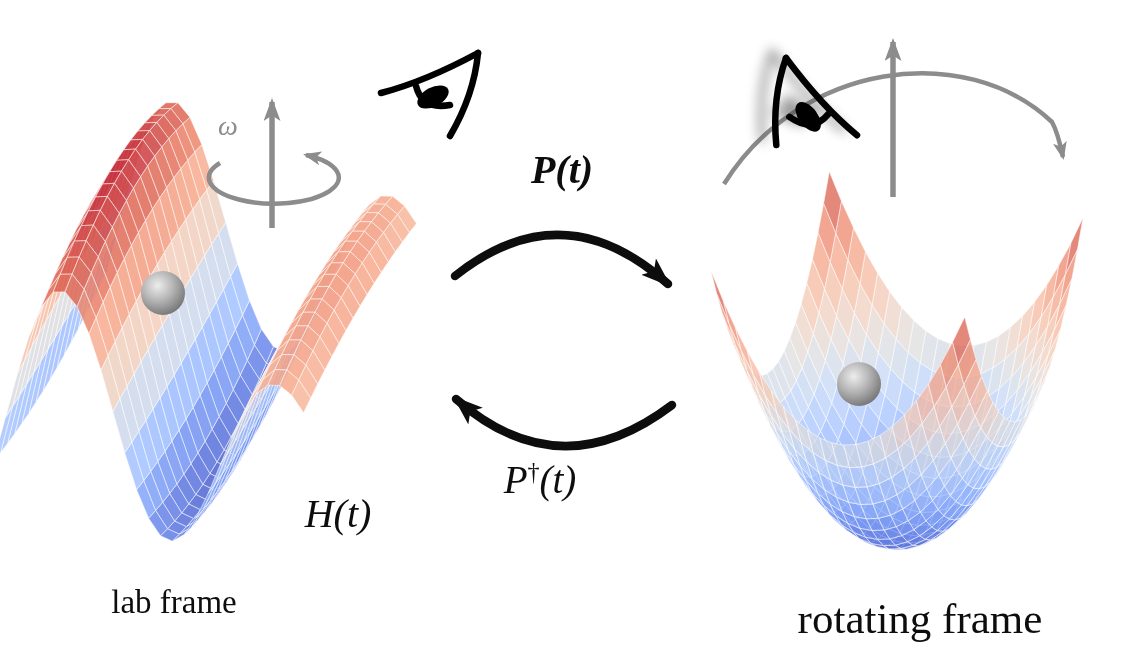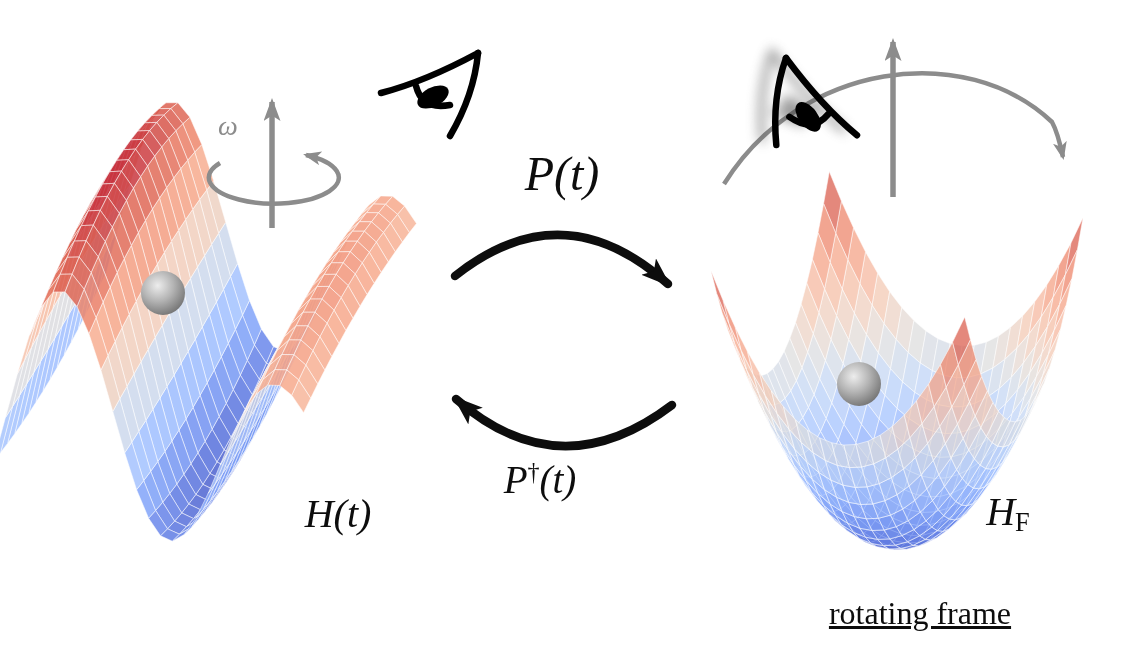--- a/index.html
+++ b/index.html
@@ -917,23 +917,23 @@
     <path d="M 455 276 Q 563 190 668 284" stroke="#0d0d0d" stroke-width="8.5" fill="none" stroke-linecap="round" marker-end="url(#mBlack)"></path>
     <path d="M 672 405 Q 560 490 456 399" stroke="#0d0d0d" stroke-width="8.5" fill="none" stroke-linecap="round" marker-end="url(#mBlack)"></path>
 
     <use href="#eyeShape" transform="translate(478,53)" color="#000000"></use>
     <use href="#eyeShape" transform="translate(772,52) rotate(25) scale(-1,1)" color="#474747" style="filter:blur(6px);opacity:0.55"></use>
     <use href="#eyeShape" transform="translate(786,58) rotate(25) scale(-1,1)" color="#000000"></use>
   </svg>
 
   <div class="lbl math gray" style="left:203px;top:112px;width:50px;font-size:28px;">ω</div>
 
-  <div class="lbl math" style="left:497px;top:150px;width:130px;font-size:48px;">P(t)</div>
+  <div class="lbl math" style="left:497px;top:150px;width:130px;font-size:40px;font-weight:bold;">P(t)</div>
 
   <div class="lbl math" style="left:470px;top:460px;width:140px;font-size:39px;"><span>P</span><sup>†</sup><span>(t)</span></div>
 
   <div class="lbl math" style="left:278px;top:494px;width:120px;font-size:40px;">H(t)</div>
 
-  <div class="lbl math" style="left:948px;top:492px;width:120px;font-size:40px;"><span>H</span><sub>F</sub></div>
-
-
-  <div class="lbl" style="left:795px;top:597px;width:250px;font-size:32px;text-decoration:underline;">rotating frame</div>
+
+  <div class="lbl" style="left:74px;top:586px;width:200px;font-size:33px;">lab frame</div>
+
+  <div class="lbl" style="left:795px;top:597px;width:250px;font-size:43px;">rotating frame</div>
 </div>
 
 </body></html>

